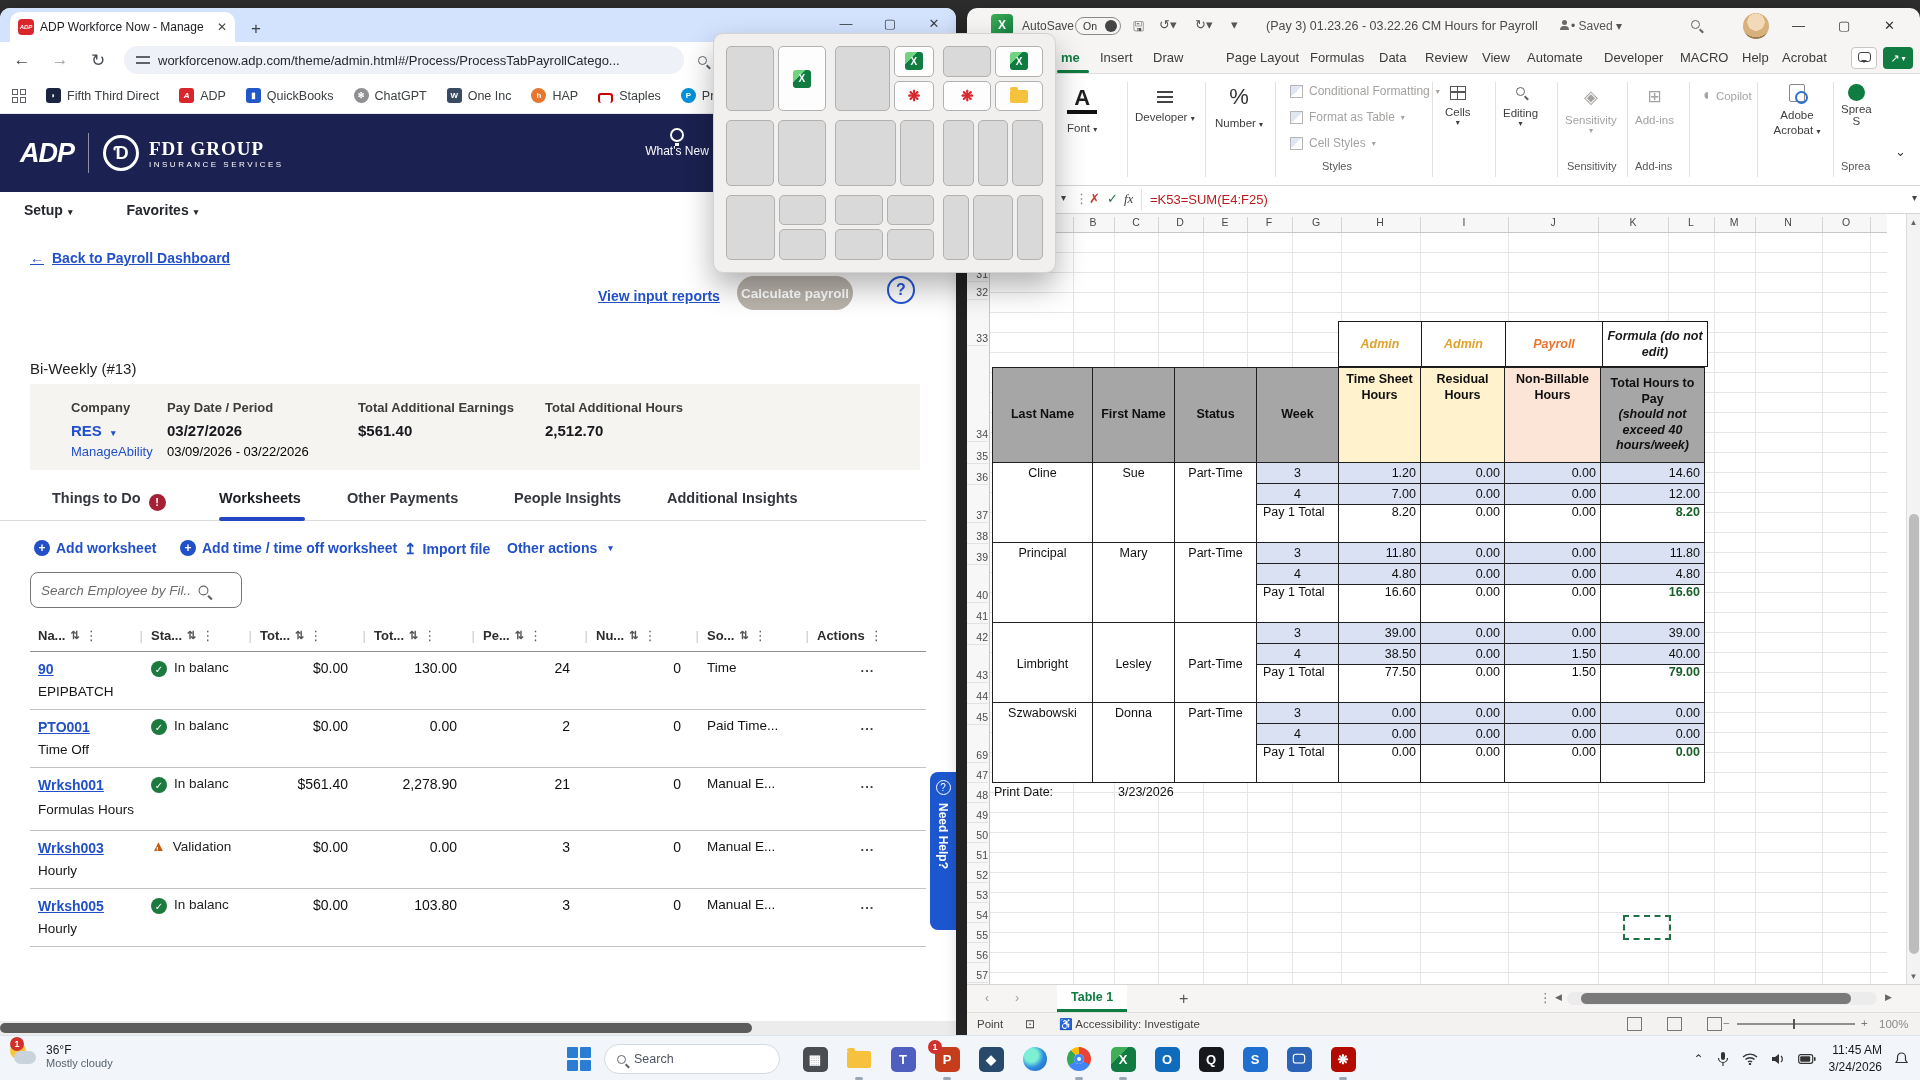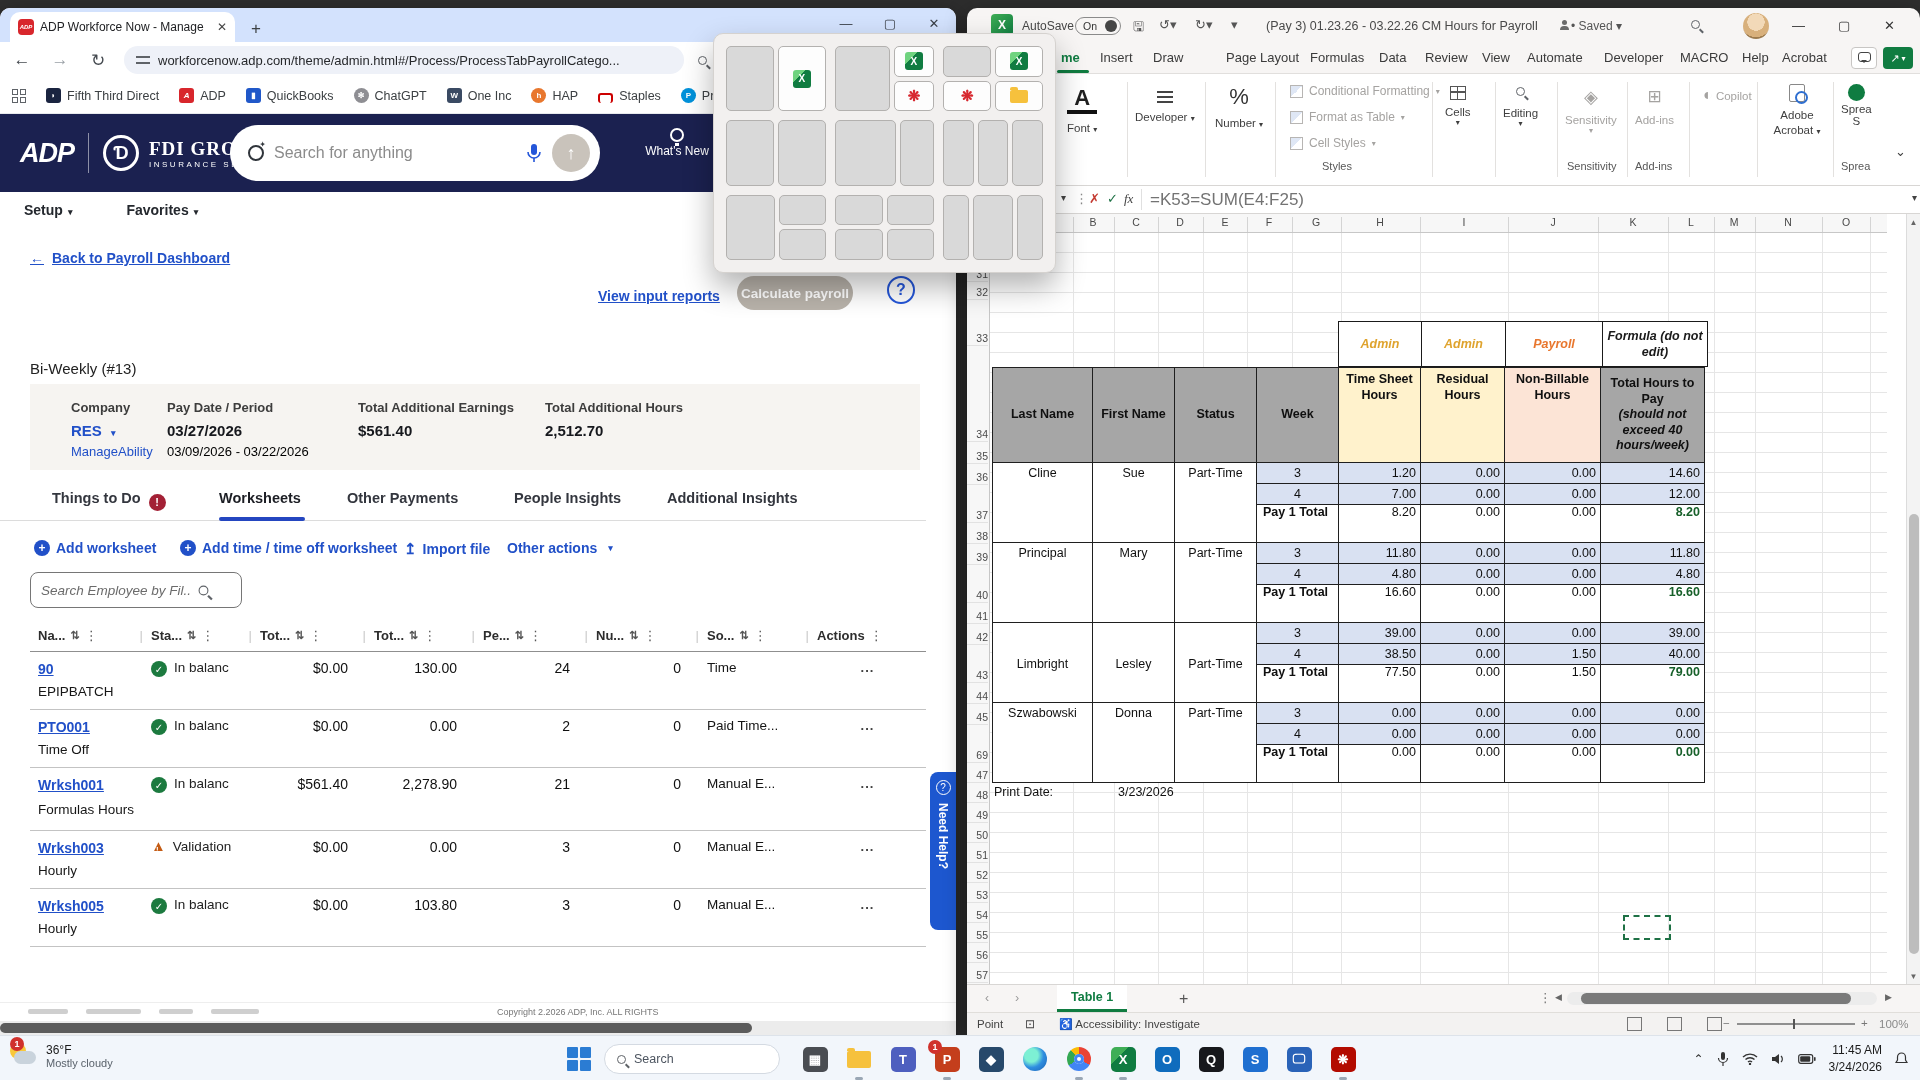--- a/index.html
+++ b/index.html
@@ -133,21 +133,21 @@
 .sbtn{position:absolute;left:323px;font-size:12px;color:#a5a3a1;display:flex;align-items:center;gap:6px;white-space:nowrap}
 .mini{width:13px;height:13px;border:1px solid #b7b5b3;background:linear-gradient(135deg,#dfe7f5 0 50%,#fff 50%)}
 .cellsic{width:16px;height:14px;border:1.5px solid #555;position:relative;margin:0 auto 3px}
 .cellsic::before{content:'';position:absolute;left:0;right:0;top:4px;height:1.5px;background:#555}
 .cellsic::after{content:'';position:absolute;top:0;bottom:0;left:6px;width:1.5px;background:#555}
 .pdfdoc{width:16px;height:18px;border:1.5px solid #888;border-radius:2px;position:relative;margin:0 auto 2px;background:#fff}
 .pdfdoc::after{content:'';position:absolute;right:-4px;bottom:-3px;width:9px;height:9px;border:2px solid #2f6fd0;border-radius:50%}
 .grncirc{width:17px;height:17px;border-radius:50%;background:#0f7c41;margin:0 auto 2px}
 
 #fbar{height:28px;background:#fff;border-bottom:1px solid #d8d6d4;position:relative;font-size:13px;color:#444}
-#ffield{position:absolute;left:174px;top:3px;right:14px;bottom:3px;background:#fff;border-left:1px solid #e0e0e0;display:flex;align-items:center;padding-left:8px;font-size:17px;color:#737373;font-family:"Liberation Sans",sans-serif}
+#ffield{position:absolute;left:174px;top:3px;right:14px;bottom:3px;background:#fff;border-left:1px solid #e0e0e0;display:flex;align-items:center;padding-left:8px;font-size:13px;color:#b91c1c;font-family:"Liberation Sans",sans-serif}
 
 #sheet{position:absolute;left:0;top:206px;width:953px;height:770px;background:#fff}
 #colhdr{position:absolute;left:23px;top:0;width:897px;height:19px;background:#f7f7f7;border-bottom:1px solid #c7c7c7;font-size:10.5px;color:#4a4a4a}
 .cl{position:absolute;top:2px;transform:translateX(-50%)}
 .ctick{position:absolute;top:3px;bottom:0;width:1px;background:#d4d4d4}
 #rowhdr{position:absolute;left:0;top:19px;width:23px;bottom:0;background:#f7f7f7;border-right:1px solid #c7c7c7;font-size:10.5px;color:#4a4a4a}
 .rn{position:absolute;left:0;width:21px;text-align:right;display:flex;align-items:flex-end;justify-content:flex-end;border-bottom:1px solid #e2e2e2;padding-bottom:1px}
 #gridarea{position:absolute;left:23px;top:19px;width:897px;bottom:0;background:repeating-linear-gradient(to bottom,transparent 0,transparent 19px,#e6e6e6 19px,#e6e6e6 20px)}
 .vln{position:absolute;top:0;bottom:0;width:1px;background:#e6e6e6}
 
@@ -162,21 +162,21 @@
 #xltab td,#xltab th{border:1px solid #1f1f1f;padding:0 4px}
 #xltab th{font-size:12.5px;font-weight:bold;text-align:center;line-height:1.25}
 .hgray{background:#a6a6a6}
 .hyel{background:#fff2cc}
 .hpch{background:#fce4d6}
 .note{font-style:italic;font-weight:600}
 .namec{background:#fff;text-align:center;vertical-align:top;padding-top:3px !important}
 .wkcell{background:#d9e1f2;text-align:center}
 .vnum{background:#d9e1f2;text-align:right}
 .trow td{vertical-align:top;background:#fff}
-.plab{font-weight:bold;padding-left:6px !important}
+.plab{font-weight:normal;padding-left:6px !important}
 .tnum{text-align:right;background:#fff}
 .grn{background:#c6efce;color:#17602a;font-weight:bold;text-align:right}
 #prow{position:absolute;left:4px;top:552px;font-size:12.5px;color:#111}
 #marq{position:absolute;left:633px;top:682px;width:48px;height:25px;border:2px dashed #1e7145}
 
 #vsb{position:absolute;right:0;top:0;width:14px;bottom:0;background:#f3f3f3;border-left:1px solid #dcdcdc;font-size:8px;color:#666;text-align:center}
 #vthumb{position:absolute;left:2px;width:10px;background:#bdbdbd;border-radius:5px}
 
 #shtabs{position:absolute;left:0;top:976px;width:953px;height:28px;background:#f7f5f4;border-top:1px solid #d8d6d4;font-size:12.5px;color:#444}
 #sht{position:absolute;left:90px;top:0;height:27px;background:#fff;padding:5px 14px;font-weight:bold;color:#0f7c41;border-bottom:3px solid #107c41}
@@ -288,30 +288,20 @@
         </span>
   </div>
   <div id="adphd">
     <span id="adplogo">ADP</span>
     <span class="hdvdiv"></span>
     <span id="fdicirc">Ɗ</span>
     <span id="fdit">
       <div class="l1">FDI GROUP</div>
       <div class="l2">INSURANCE SERVICES</div>
     </span>
-    <div id="adpsearch">
-      <span class="sparkle"></span>
-      <input placeholder="Search for anything" style="">
-      <svg class="micsvg" width="16" height="20" viewBox="0 0 16 20">
-            <rect x="5" y="1" width="6" height="11" rx="3" fill="#2456d9"></rect>
-            <path d="M2 9 a6 6 0 0 0 12 0" stroke="#2456d9" stroke-width="1.6" fill="none"></path>
-            <line x1="8" y1="15" x2="8" y2="19" stroke="#2456d9" stroke-width="1.6"></line>
-          </svg>
-      <span id="upbtn">↑</span>
-    </div>
     <div id="whatsnew">
       <div class="bulb"></div>
       <span>What's New</span>
     </div>
   </div>
   <div id="mrow">
     <span><span>Setup</span><span class="caret">▾</span></span>
     <span><span>Favorites</span><span class="caret">▾</span></span>
   </div>
   <div id="content">
@@ -483,27 +473,20 @@
             </div>
         <div class="num">$0.00</div>
         <div class="num">103.80</div>
         <div class="num">3</div>
         <div class="num">0</div>
         <div class="src">Manual E...</div>
         <div class="dots">...</div>
       </div>
     </div>
 
-  </div>
-  <div class="abs" id="cfoot">
-    <span class="fbar" style="width:40px"></span>
-    <span class="fbar" style="width:55px"></span>
-    <span class="fbar" style="width:34px"></span>
-    <span class="fbar" style="width:48px"></span>
-    <span style="margin-left:220px">Copyright 2.2026 ADP, Inc. ALL RIGHTS</span>
   </div>
   <div class="abs" id="cscroll">
         <div class="abs" id="cthumb"></div>
       </div>
   <div class="abs" id="needhelp">
     <span class="q">?</span>
     <span class="vt">Need Help?</span>
   </div>
 </div>
 

